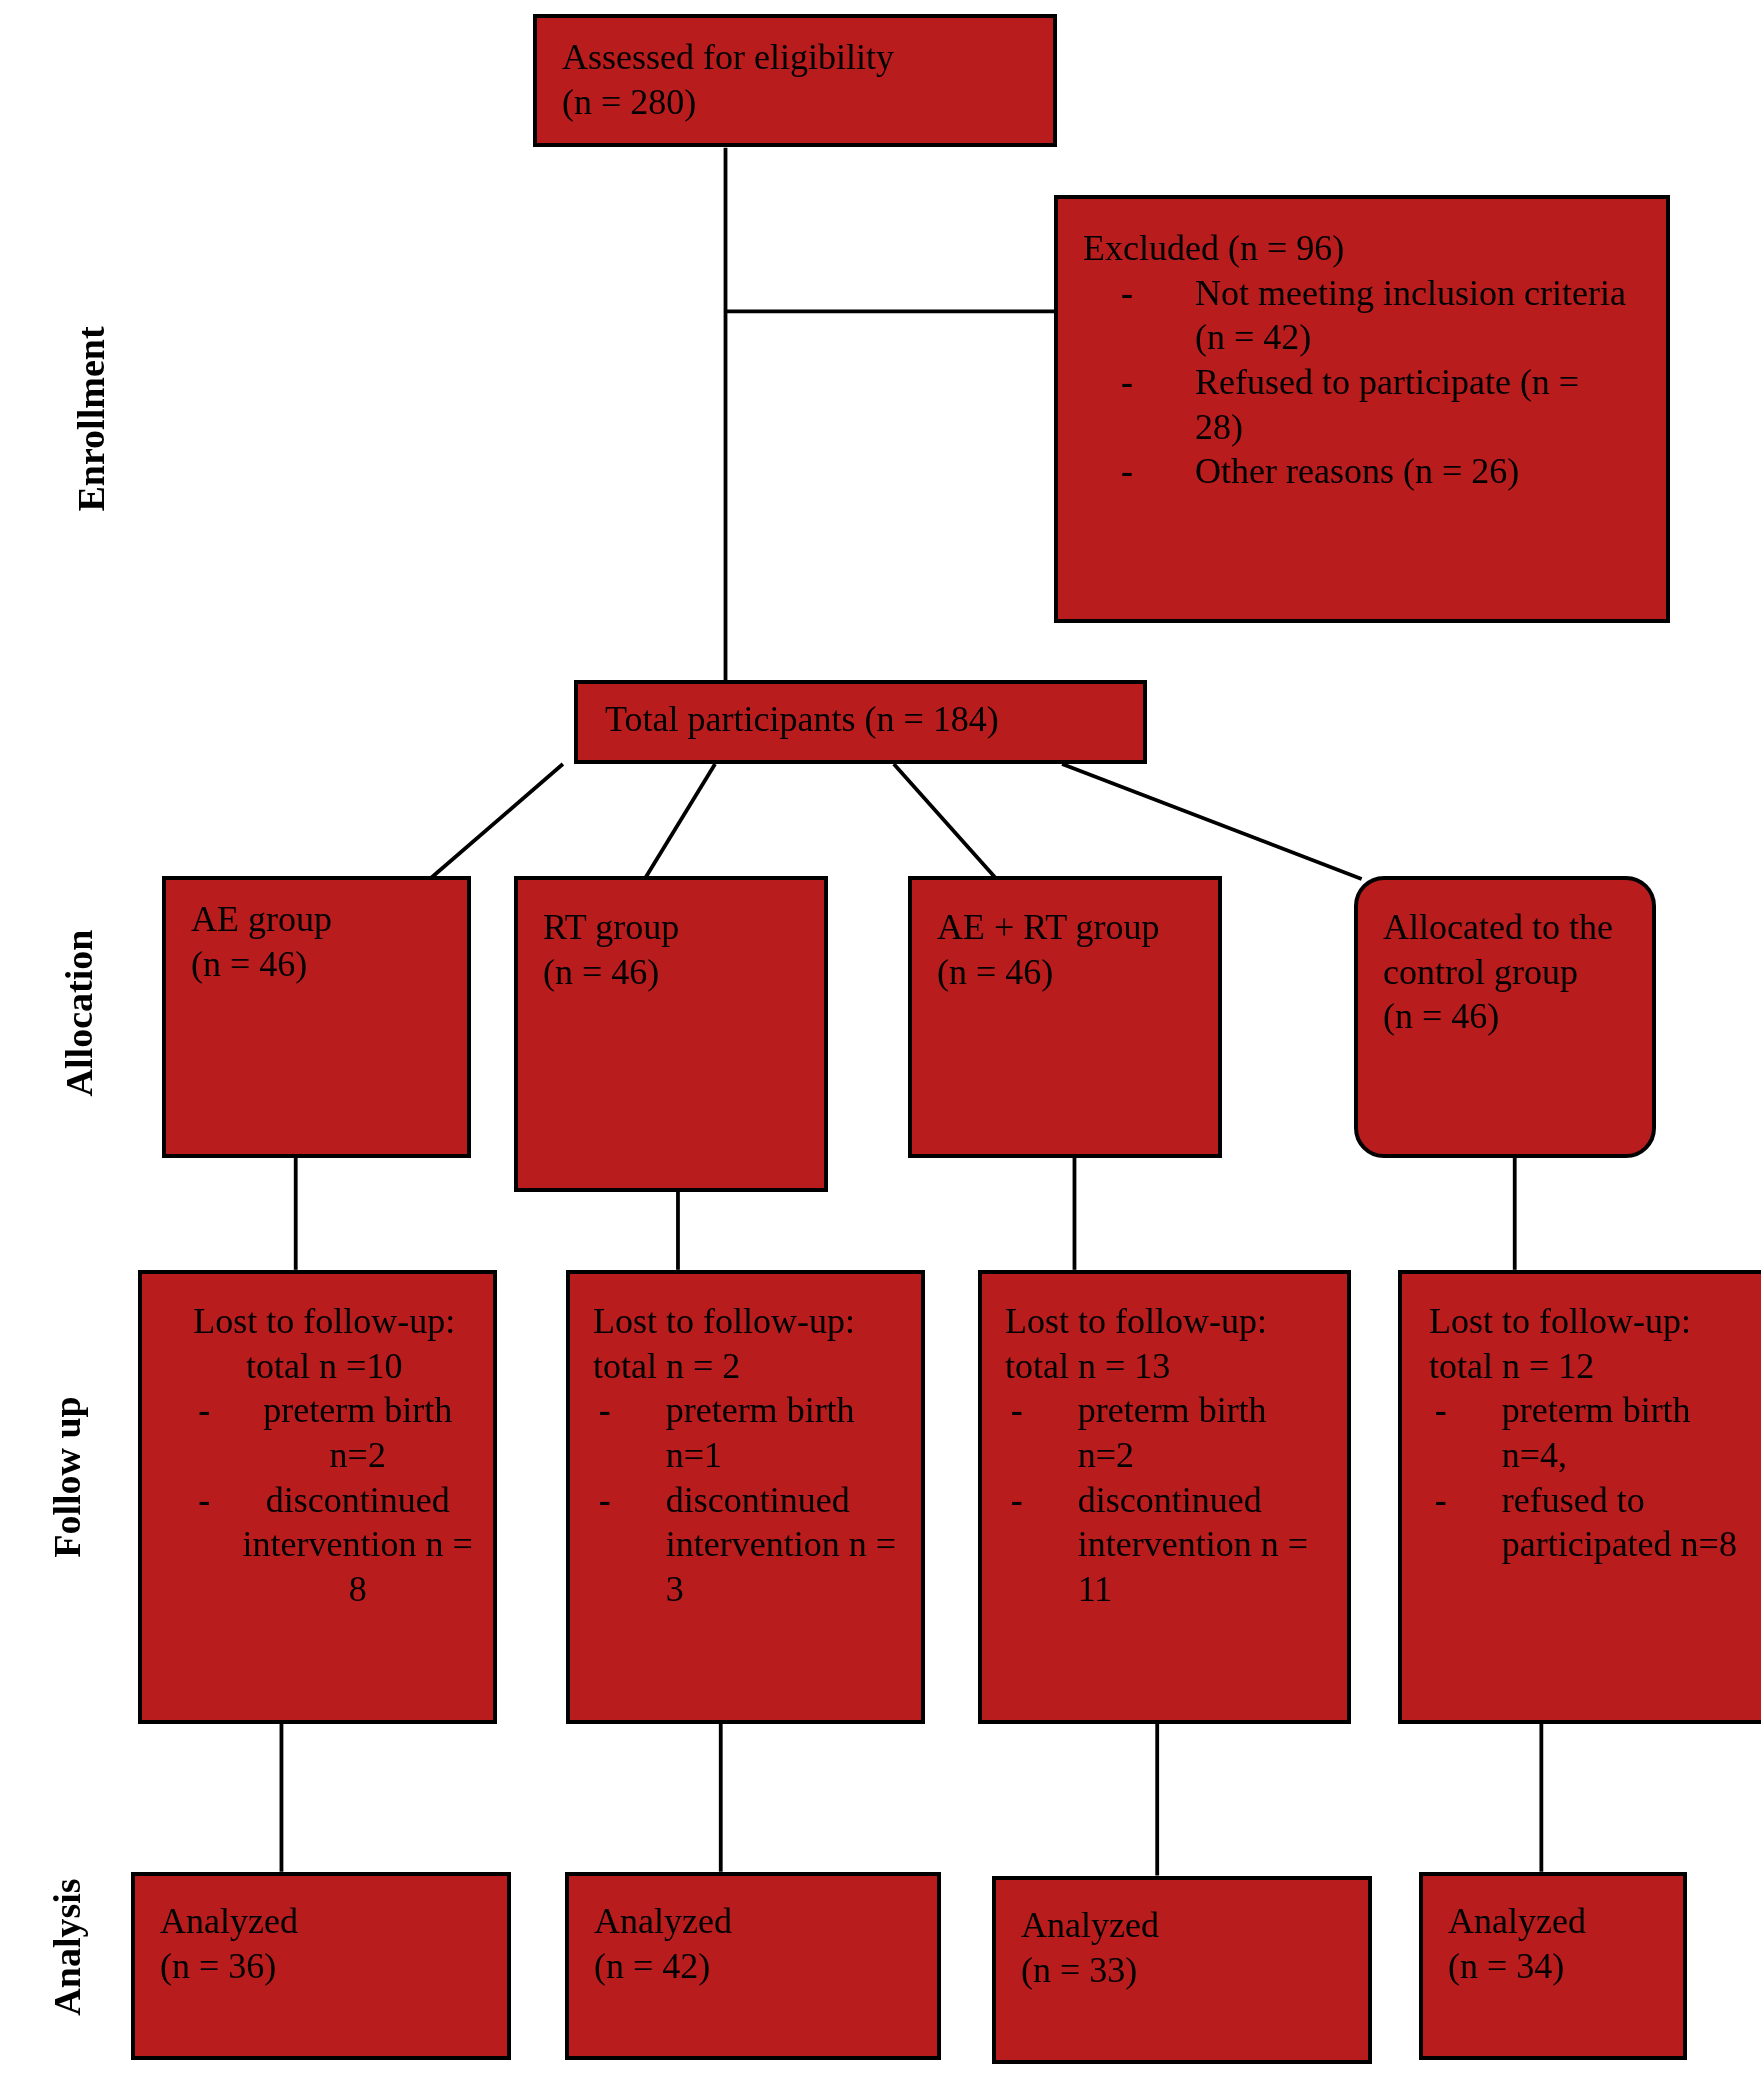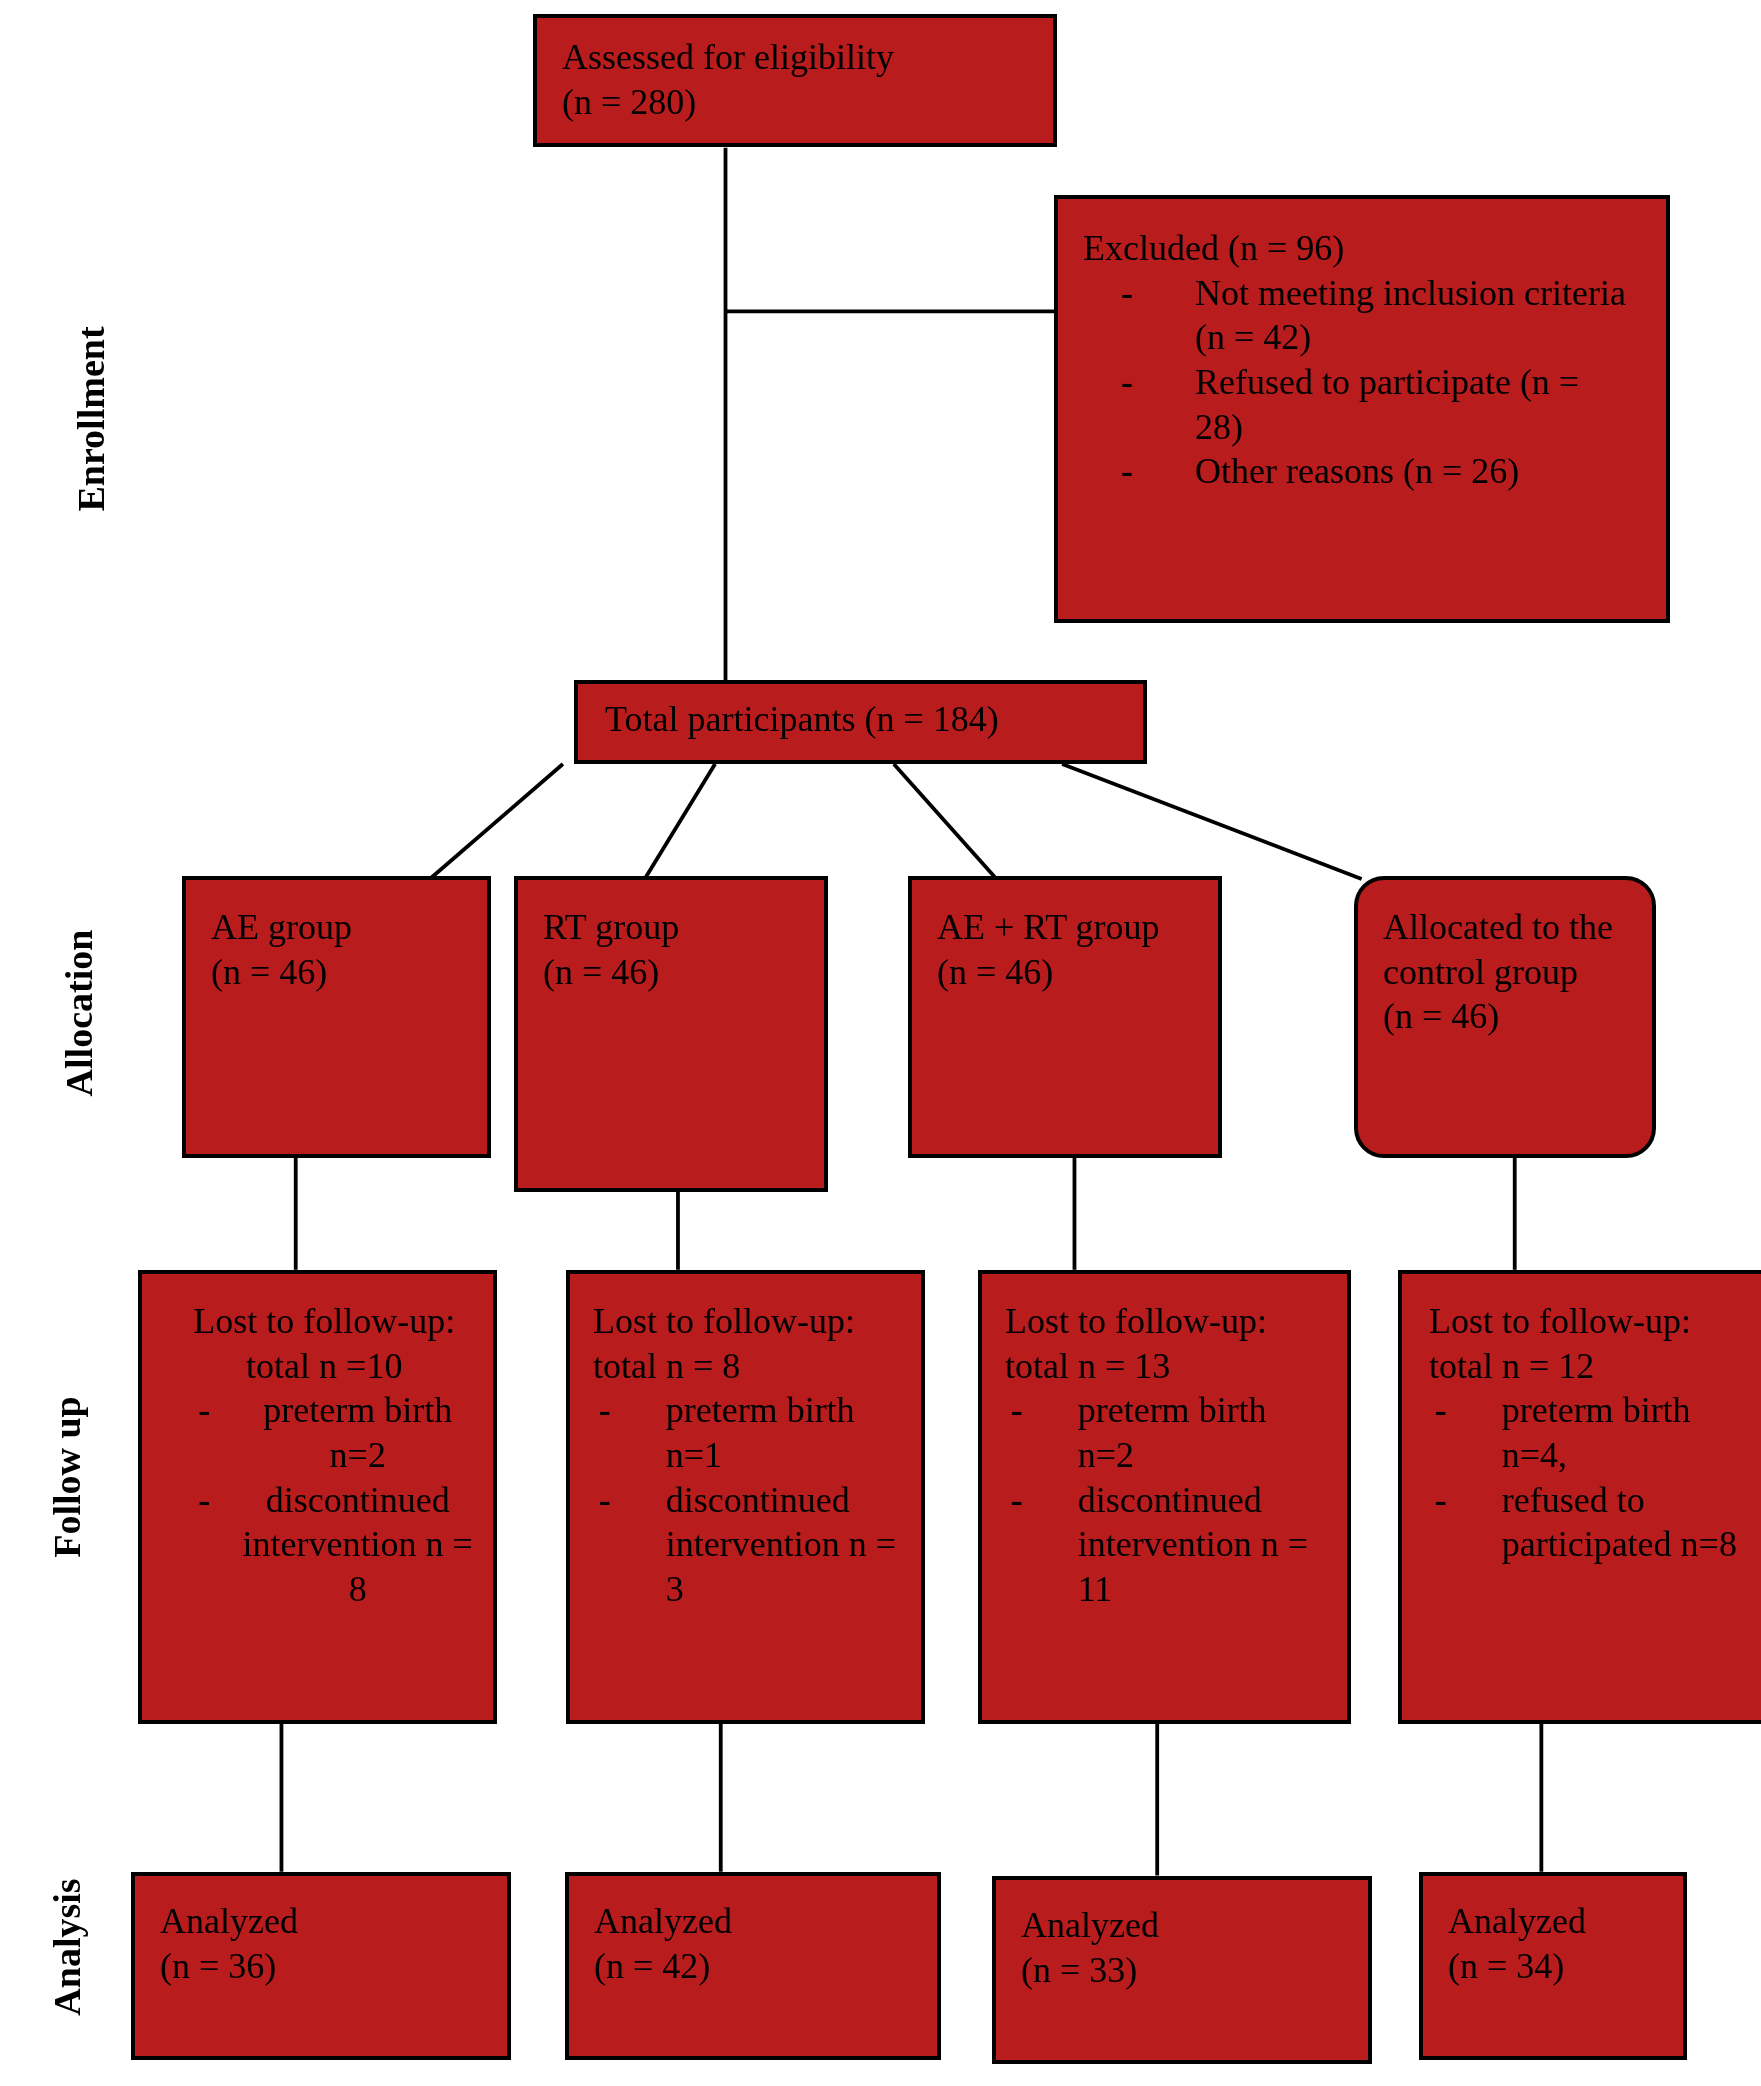--- a/index.html
+++ b/index.html
@@ -72,21 +72,21 @@
     <div class="li">
       <span class="marker">-</span>
       <span class="txt">Other reasons (n = 26)</span>
     </div>
   </div>
 
   <div class="box" style="left:550px; top:680px; width:573px; height:84px; padding:13.3px 9.5px 0 27px;margin-left:24px;">
     <div>Total participants (n = 184)</div>
   </div>
 
-  <div class="box pad" style="left:182px; top:876px; width:309px; height:282px; padding-top:25px;">
+  <div class="box pad" style="left:162px; top:876px; width:309px; height:282px; padding-top:17px;">
     <div>AE group</div>
     <div>(n = 46)</div>
   </div>
   <div class="box pad" style="left:514px; top:876px; width:314px; height:316px; padding-top:25px;">
     <div>RT group</div>
     <div>(n = 46)</div>
   </div>
   <div class="box pad" style="left:908px; top:876px; width:314px; height:282px; padding-top:25px;">
     <div>AE + RT group</div>
     <div>(n = 46)</div>
@@ -101,21 +101,21 @@
     <div class="li">
       <span class="marker">-</span>
       <span class="txt">preterm birth n=2</span>
     </div>
     <div class="li">
       <span class="marker">-</span>
       <span class="txt">discontinued intervention n = 8</span>
     </div>
   </div>
   <div class="box fu" style="left:566px; top:1270px; width:359px; height:454px; padding:25px 13.3px 0 23px;">
-    <div>Lost to follow-up: total n = 8</div>
+    <div>Lost to follow-up: total n = 2</div>
     <div class="li">
       <span class="marker">-</span>
       <span class="txt">preterm birth n=1</span>
     </div>
     <div class="li">
       <span class="marker">-</span>
       <span class="txt">discontinued intervention n = 3</span>
     </div>
   </div>
   <div class="box fu" style="left:978px; top:1270px; width:373px; height:454px; padding:25px 32px 0 23px;">

